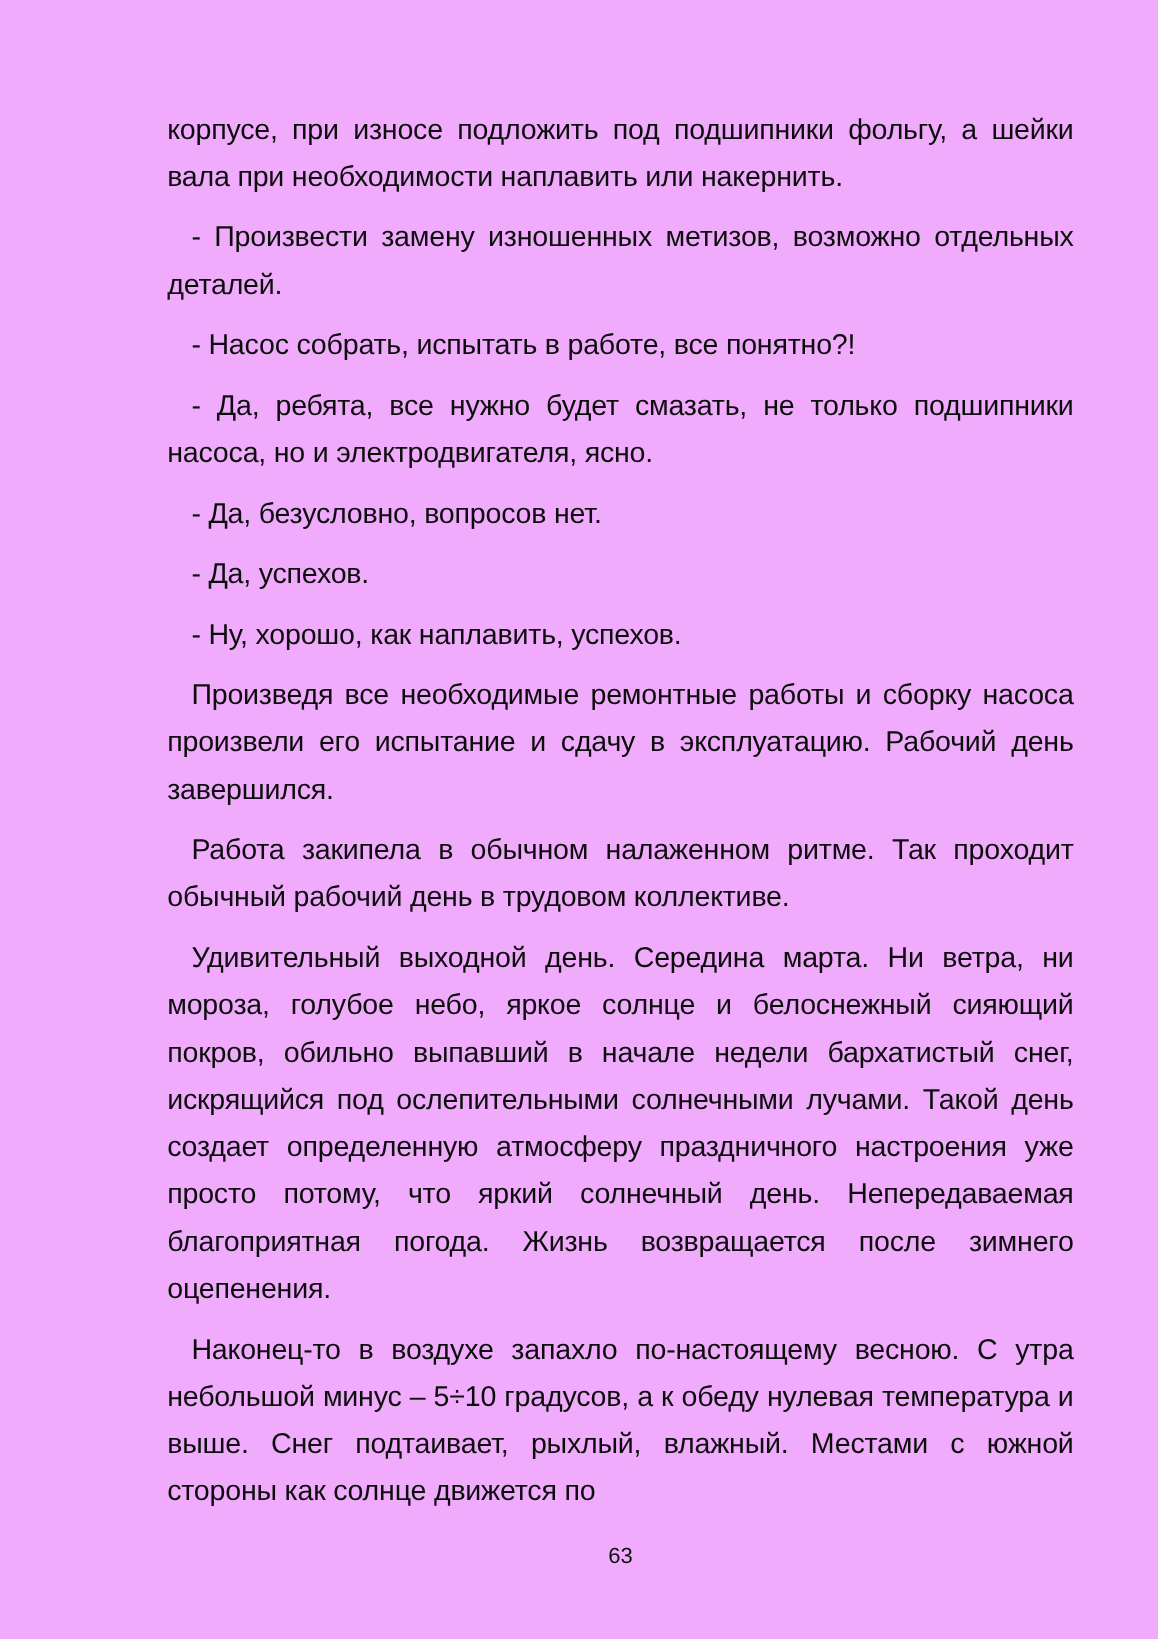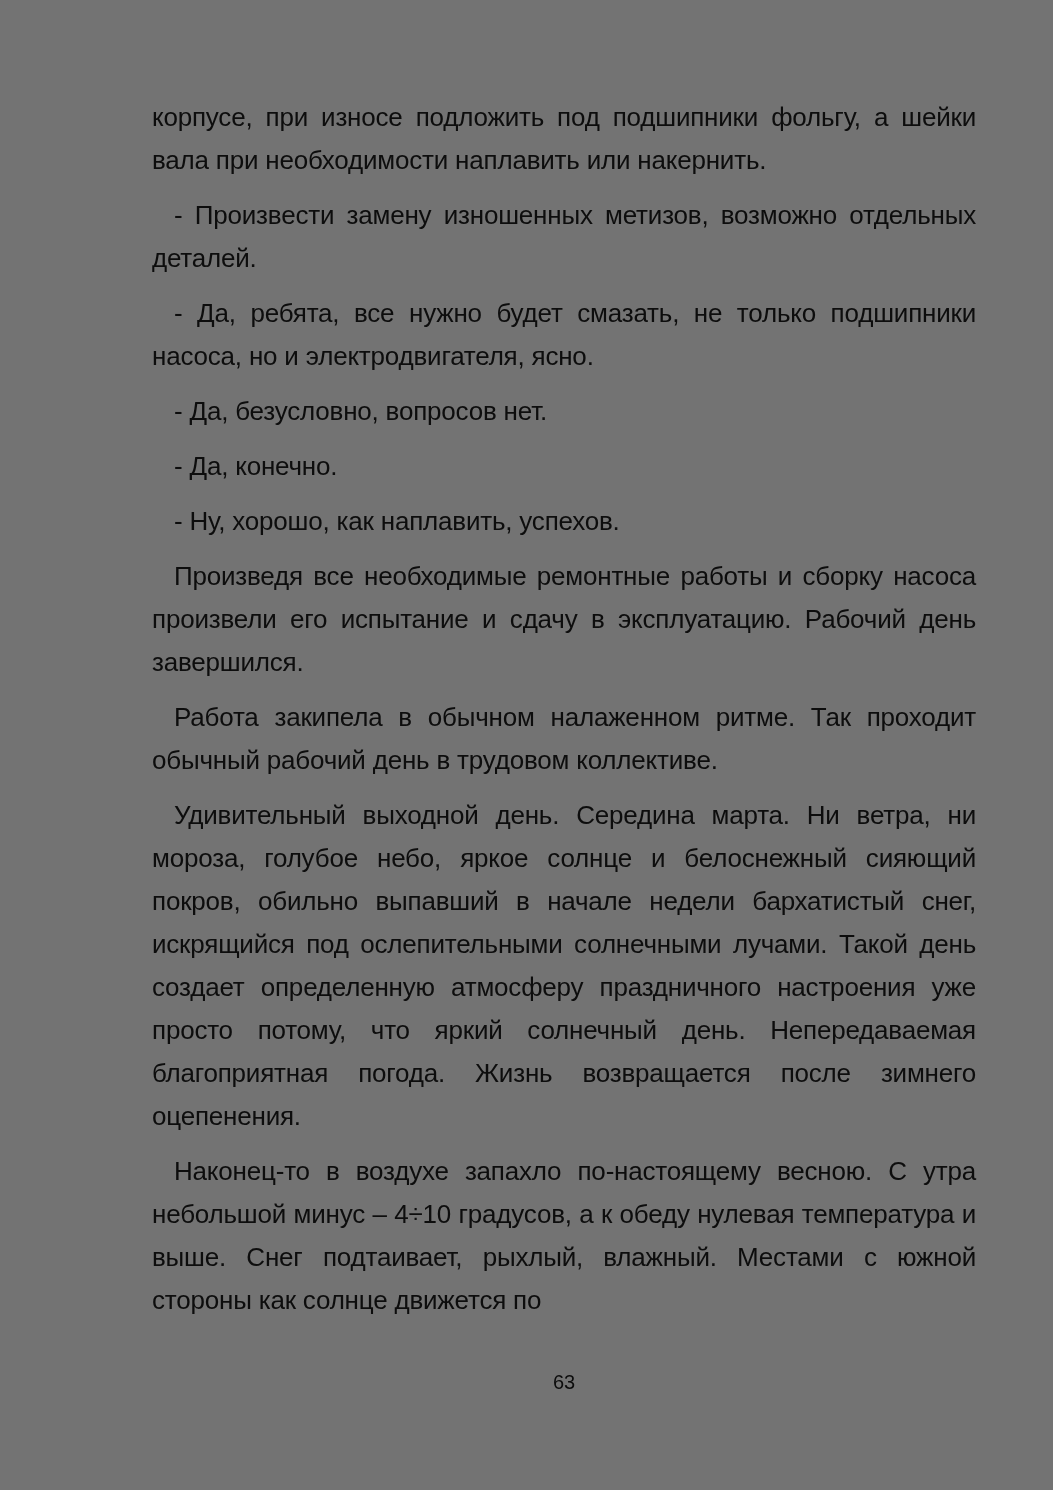--- a/index.html
+++ b/index.html
@@ -4,21 +4,21 @@
 <style>
   html, body {
     margin: 0;
     padding: 0;
     background: #ffffff;
   }
   .page {
     position: relative;
     width: 1053px;
     height: 1490px;
-    background: #737373;
+    background: #f0abfc;
     font-family: "Liberation Sans", sans-serif;
     color: #0d0d0d;
     overflow: hidden;
   }
   .text-body {
     position: absolute;
     left: 152px;
     top: 96px;
     width: 824px;
     text-align: justify;
@@ -29,38 +29,39 @@
   .text-body p {
     margin: 0 0 12px 0;
     text-align: justify;
   }
   .text-body p.indent {
     text-indent: 22px;
   }
   .page-number {
     position: absolute;
     left: 152px;
-    top: 1370px;
+    top: 1403px;
     width: 824px;
     text-align: center;
     font-size: 20px;
     line-height: 24px;
     color: #0d0d0d;
   }
 </style>
 </head>
 <body>
 
 <div class="page">
   <div class="text-body">
       <p>корпусе, при износе подложить под подшипники фольгу, а шейки вала при необходимости наплавить или накернить.</p>
       <p class="indent">- Произвести замену изношенных метизов, возможно отдельных деталей.</p>
+      <p class="indent">- Насос собрать, испытать в работе, все понятно?!</p>
       <p class="indent">- Да, ребята, все нужно будет смазать, не только подшипники насоса, но и электродвигателя, ясно.</p>
       <p class="indent">- Да, безусловно, вопросов нет.</p>
-      <p class="indent">- Да, конечно.</p>
+      <p class="indent">- Да, успехов.</p>
       <p class="indent">- Ну, хорошо, как наплавить, успехов.</p>
       <p class="indent">Произведя все необходимые ремонтные работы и сборку насоса произвели его испытание и сдачу в эксплуатацию. Рабочий день завершился.</p>
       <p class="indent">Работа закипела в обычном налаженном ритме. Так проходит обычный рабочий день в трудовом коллективе.</p>
       <p class="indent">Удивительный выходной день. Середина марта. Ни ветра, ни мороза, голубое небо, яркое солнце и белоснежный сияющий покров, обильно выпавший в начале недели бархатистый снег, искрящийся под ослепительными солнечными лучами. Такой день создает определенную атмосферу праздничного настроения уже просто потому, что яркий солнечный день. Непередаваемая благоприятная погода. Жизнь возвращается после зимнего оцепенения.</p>
-      <p class="indent">Наконец-то в воздухе запахло по-настоящему весною. С утра небольшой минус – 4÷10 градусов, а к обеду нулевая температура и выше. Снег подтаивает, рыхлый, влажный. Местами с южной стороны как солнце движется по</p>
+      <p class="indent">Наконец-то в воздухе запахло по-настоящему весною. С утра небольшой минус – 5÷10 градусов, а к обеду нулевая температура и выше. Снег подтаивает, рыхлый, влажный. Местами с южной стороны как солнце движется по</p>
     </div>
   <div class="page-number">63</div>
 </div>
 
 </body></html>

